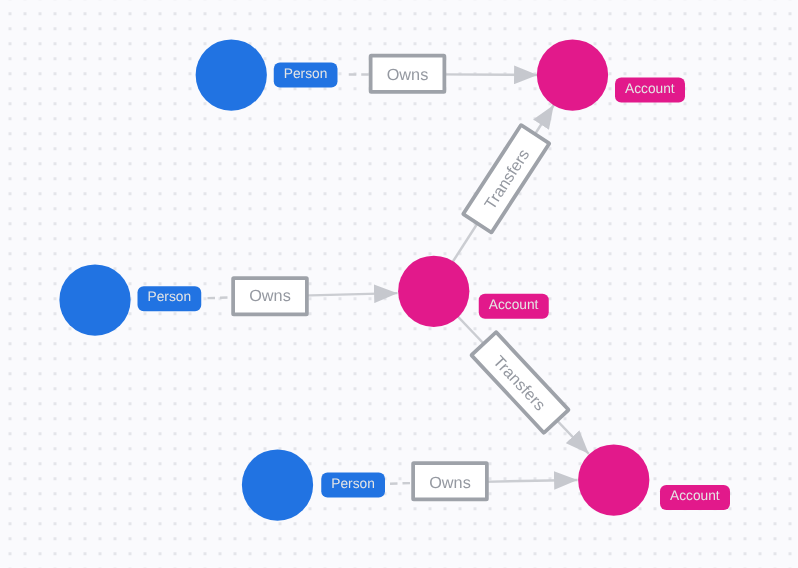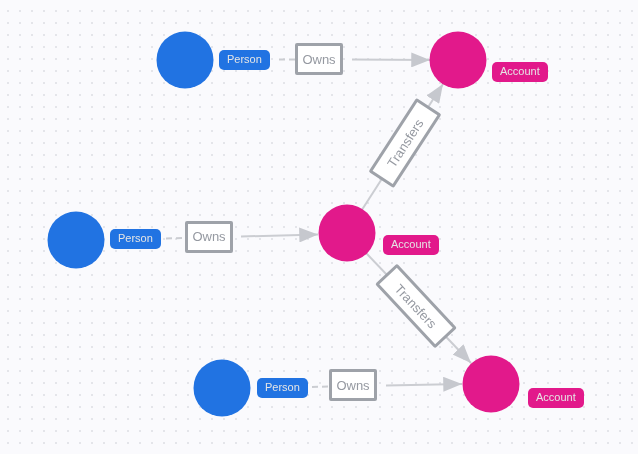--- a/index.html
+++ b/index.html
@@ -49,21 +49,21 @@
     background: #ffffff;
     border: 3px solid #9ea2a9;
     border-radius: 2px;
     color: #9599a1;
     font-size: 13px;
     display: flex;
     align-items: center;
     justify-content: center;
     white-space: nowrap;
   }
-  .rel-box.owns { width: 48px; height: 32px; }
+  .rel-box.owns { width: 62px; height: 32px; }
   .rel-box.transfers { width: 88px; height: 30px; }
 </style>
 </head>
 <body>
 
 <div class="canvas">
 
   <svg class="edges" width="638" height="454">
     <defs>
       <marker id="arrowhead" viewBox="0 0 10 8" refX="10" refY="4" markerWidth="9.5" markerHeight="7.5" orient="auto" markerUnits="strokeWidth">

